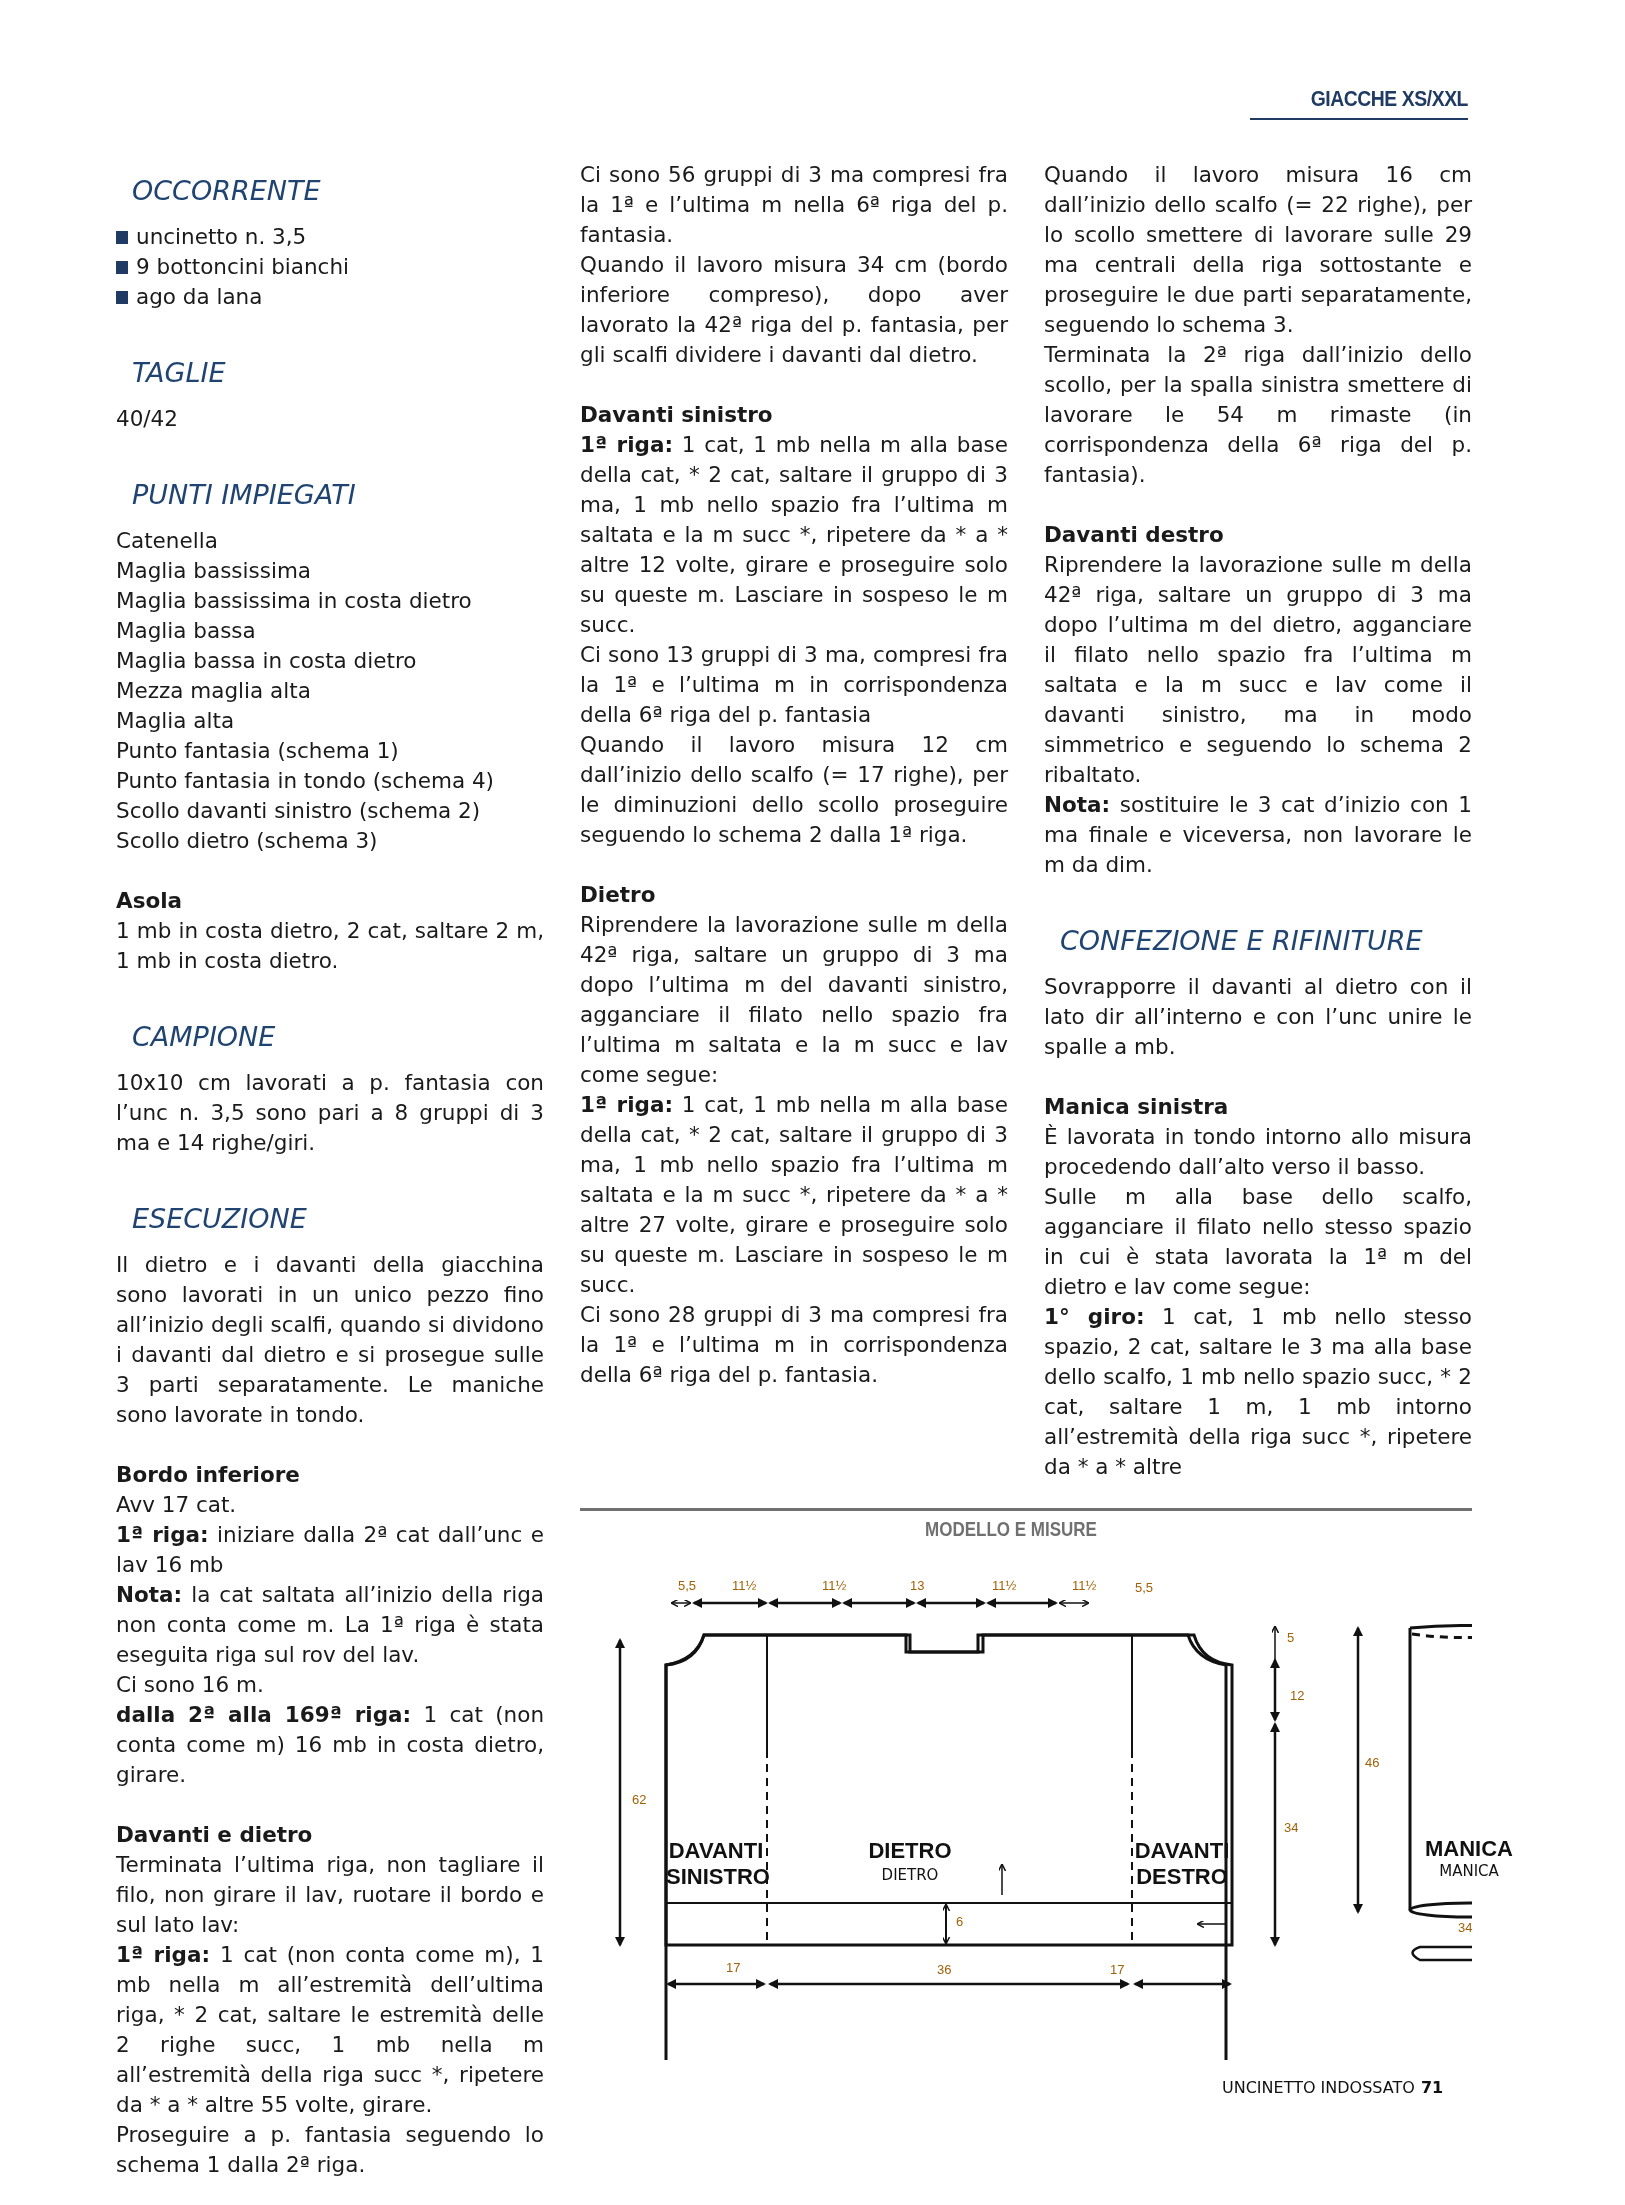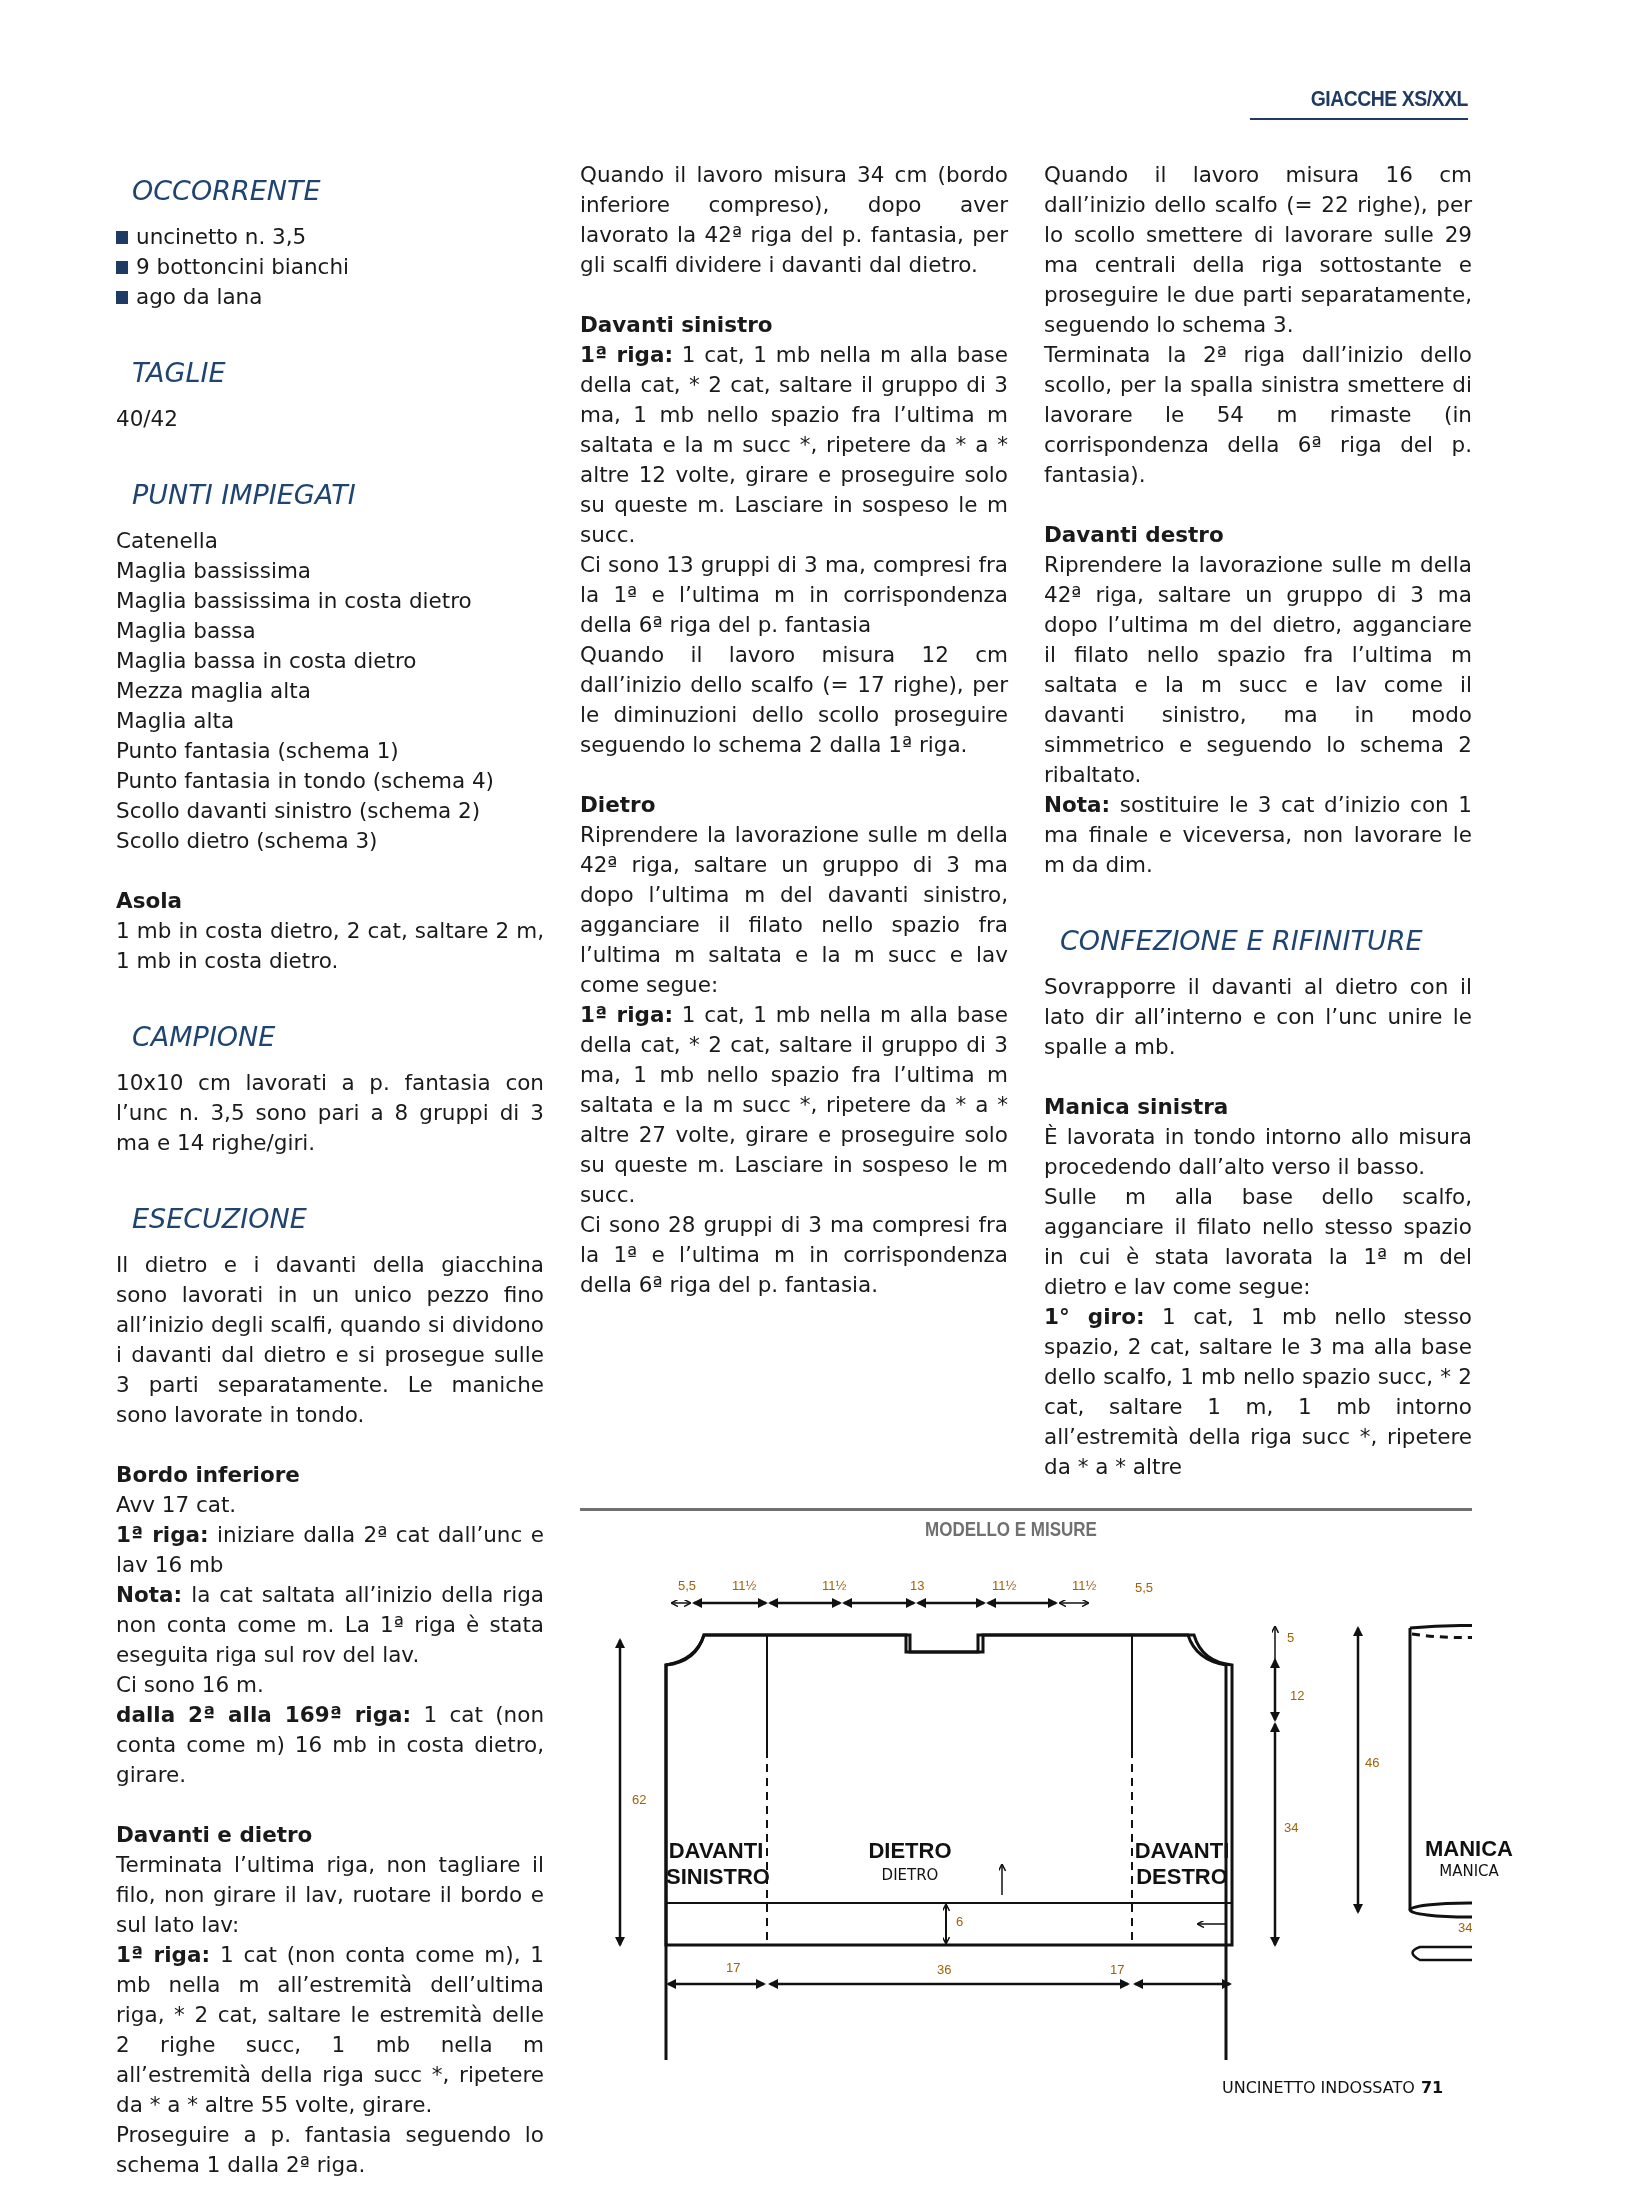--- a/index.html
+++ b/index.html
@@ -78,20 +78,21 @@
   <p>Ci sono 16 m.</p>
   <p><b>dalla 2ª alla 169ª riga:</b><span> 1 cat (non conta come m) 16 mb in costa dietro, girare.</span></p>
   <div class="gap"></div>
   <p class="sub-h">Davanti e dietro</p>
   <p>Terminata l’ultima riga, non tagliare il filo, non girare il lav, ruotare il bordo e sul lato lav:</p>
   <p><b>1ª riga:</b><span> 1 cat (non conta come m), 1 mb nella m all’estremità dell’ultima riga, * 2 cat, saltare le estremità delle 2 righe succ, 1 mb nella m all’estremità della riga succ *, ripetere da * a * altre 55 volte, girare.</span></p>
   <p>Proseguire a p. fantasia seguendo lo schema 1 dalla 2ª riga.</p>
 </div>
 
 <div class="col c2">
+  <p>Ci sono 56 gruppi di 3 ma compresi fra la 1ª e l’ultima m nella 6ª riga del p. fantasia.</p>
   <p>Quando il lavoro misura 34 cm (bordo inferiore compreso), dopo aver lavorato la 42ª riga del p. fantasia, per gli scalfi dividere i davanti dal dietro.</p>
   <div class="gap"></div>
   <p class="sub-h">Davanti sinistro</p>
   <p><b>1ª riga:</b><span> 1 cat, 1 mb nella m alla base della cat, * 2 cat, saltare il gruppo di 3 ma, 1 mb nello spazio fra l’ultima m saltata e la m succ *, ripetere da * a * altre 12 volte, girare e proseguire solo su queste m. Lasciare in sospeso le m succ.</span></p>
   <p>Ci sono 13 gruppi di 3 ma, compresi fra la 1ª e l’ultima m in corrispondenza della 6ª riga del p. fantasia</p>
   <p>Quando il lavoro misura 12 cm dall’inizio dello scalfo (= 17 righe), per le diminuzioni dello scollo proseguire seguendo lo schema 2 dalla 1ª riga.</p>
   <div class="gap"></div>
   <p class="sub-h">Dietro</p>
   <p>Riprendere la lavorazione sulle m della 42ª riga, saltare un gruppo di 3 ma dopo l’ultima m del davanti sinistro, agganciare il filato nello spazio fra l’ultima m saltata e la m succ e lav come segue:</p>
   <p><b>1ª riga:</b><span> 1 cat, 1 mb nella m alla base della cat, * 2 cat, saltare il gruppo di 3 ma, 1 mb nello spazio fra l’ultima m saltata e la m succ *, ripetere da * a * altre 27 volte, girare e proseguire solo su queste m. Lasciare in sospeso le m succ.</span></p>

